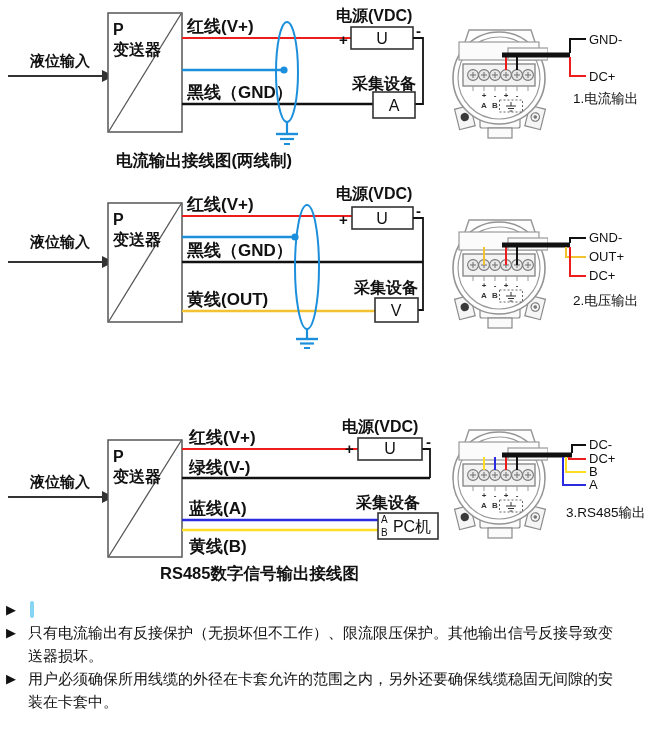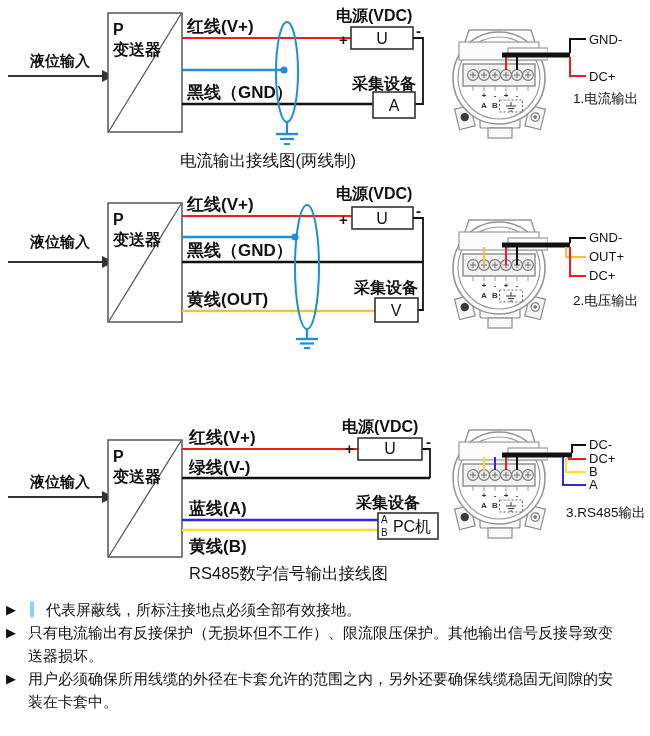--- a/index.html
+++ b/index.html
@@ -9,21 +9,21 @@
   svg text{fill:#111;font-family:"Liberation Sans",sans-serif;}
   .wlabel{font-size:17px;font-weight:700;}
   .blabel{font-size:16px;font-weight:700;}
   .ulabel{font-size:16px;}
   .pinlabel{font-size:13px;}
   .outno{font-size:13.5px;}
   .inlabel{font-size:15px;font-weight:700;}
   .plabel{font-size:16px;font-weight:700;}
   .tiny{font-size:8px;font-weight:700;fill:#333;}
   .port{font-size:10px;}
-  .caption{position:absolute;width:240px;text-align:right;font-size:16.5px;font-weight:400;}
+  .caption{position:absolute;width:240px;text-align:left;font-size:16.5px;font-weight:700;}
   .notes{position:absolute;left:6px;top:598px;width:640px;font-size:15px;line-height:23px;}
   .note{display:flex;align-items:flex-start;}
   .marker{width:22px;flex:0 0 22px;font-size:13px;line-height:23px;}
   .note-text{max-width:590px;}
   .shield-bar{display:inline-block;width:4px;height:17px;background:#86d5f5;border-radius:2px;
               margin:3px 12px 0 2px;flex:0 0 4px;}
 </style>
 </head>
 <body>
 
@@ -225,27 +225,26 @@
     <polyline points="572,48 572,40 586,40" fill="none" stroke="#111" stroke-width="2"></polyline>
     <polyline points="569,52 569,54 586,54" fill="none" stroke="#ee1c1c" stroke-width="2"></polyline>
     <polyline points="566,52 566,67 586,67" fill="none" stroke="#ffdd22" stroke-width="2"></polyline>
     <polyline points="563,52 563,80 586,80" fill="none" stroke="#2a2ae0" stroke-width="2"></polyline>
     <text class="pinlabel" x="589" y="44">DC-</text>
     <text class="pinlabel" x="589" y="58">DC+</text>
     <text class="pinlabel" x="589" y="71">B</text>
     <text class="pinlabel" x="589" y="84">A</text>
     <text class="outno" x="566" y="112">3.RS485输出</text>
   </svg>
-  <div class="caption" style="top:563px;left:148px">RS485数字信号输出接线图</div>
+  <div class="caption" style="top:563px;left:160px">RS485数字信号输出接线图</div>
 
   <div class="notes">
     <div class="note">
       <span class="marker">▶</span>
       <span class="shield-bar"></span>
-      <span class="note-text">代表屏蔽线，所标注接地点必须全部有效接地。</span>
     </div>
     <div class="note">
       <span class="marker">▶</span>
       <span class="note-text">只有电流输出有反接保护（无损坏但不工作）、限流限压保护。其他输出信号反接导致变送器损坏。</span>
     </div>
     <div class="note">
       <span class="marker">▶</span>
       <span class="note-text">用户必须确保所用线缆的外径在卡套允许的范围之内，另外还要确保线缆稳固无间隙的安装在卡套中。</span>
     </div>
   </div>

